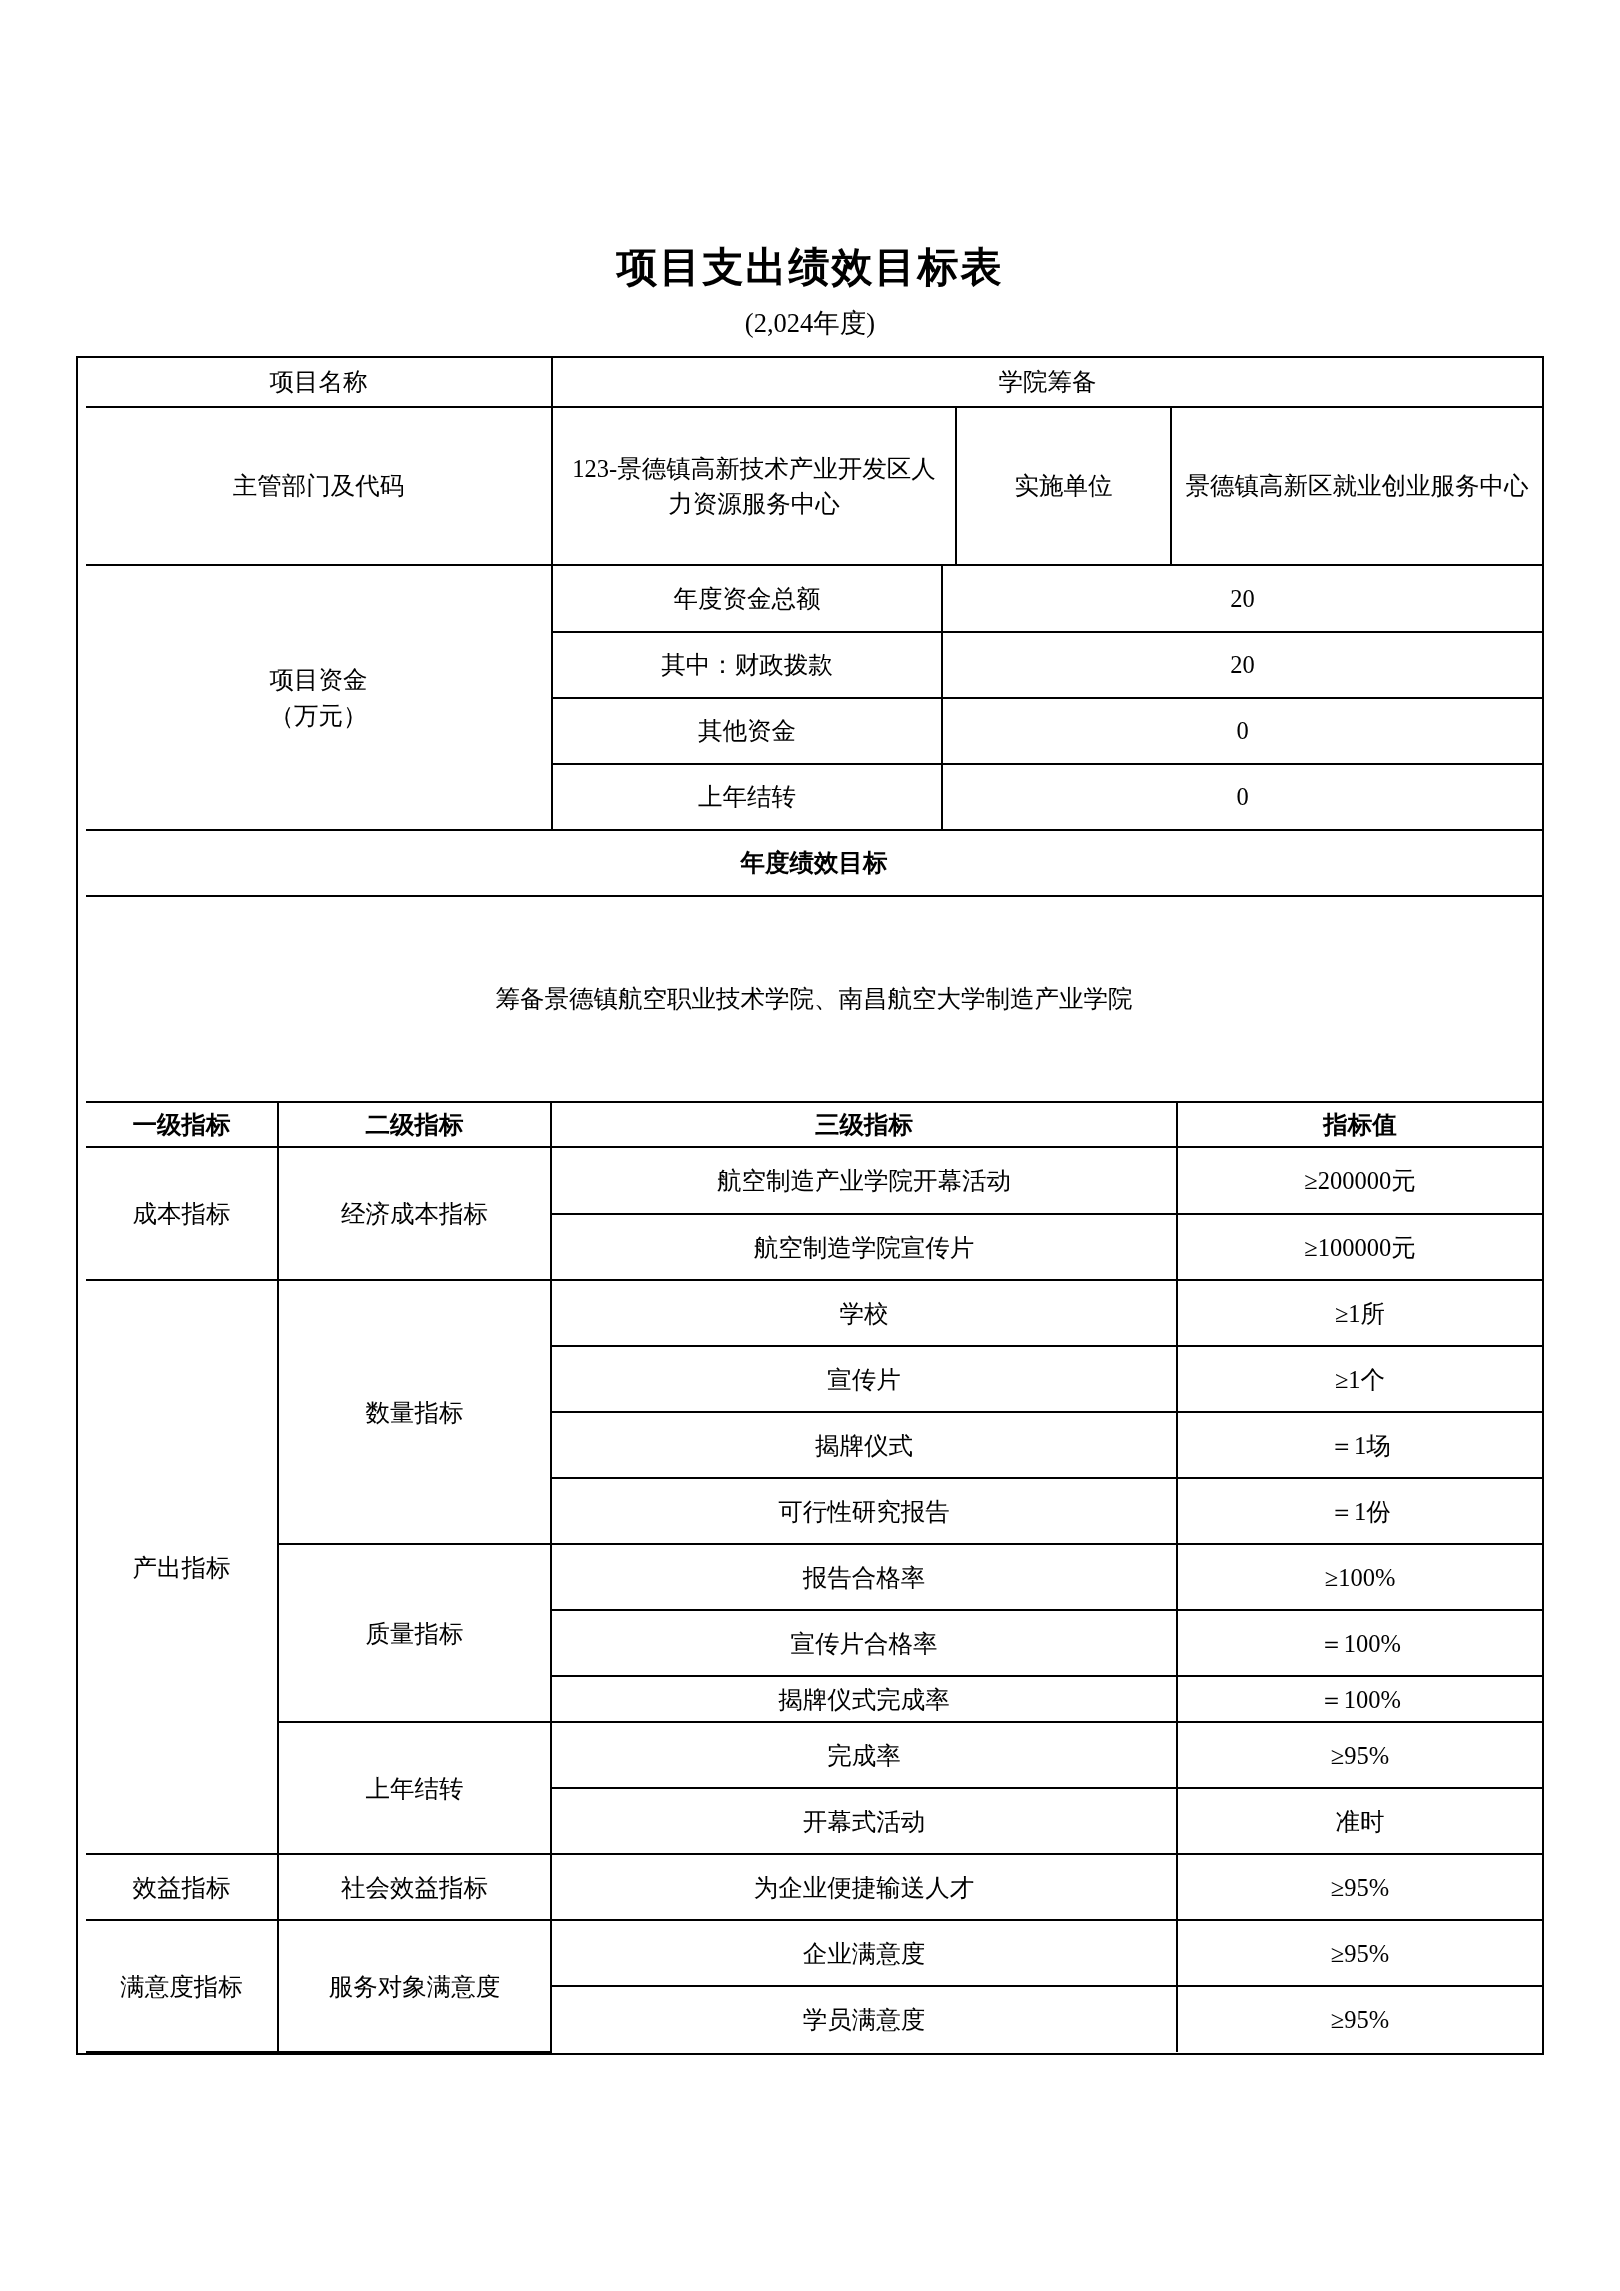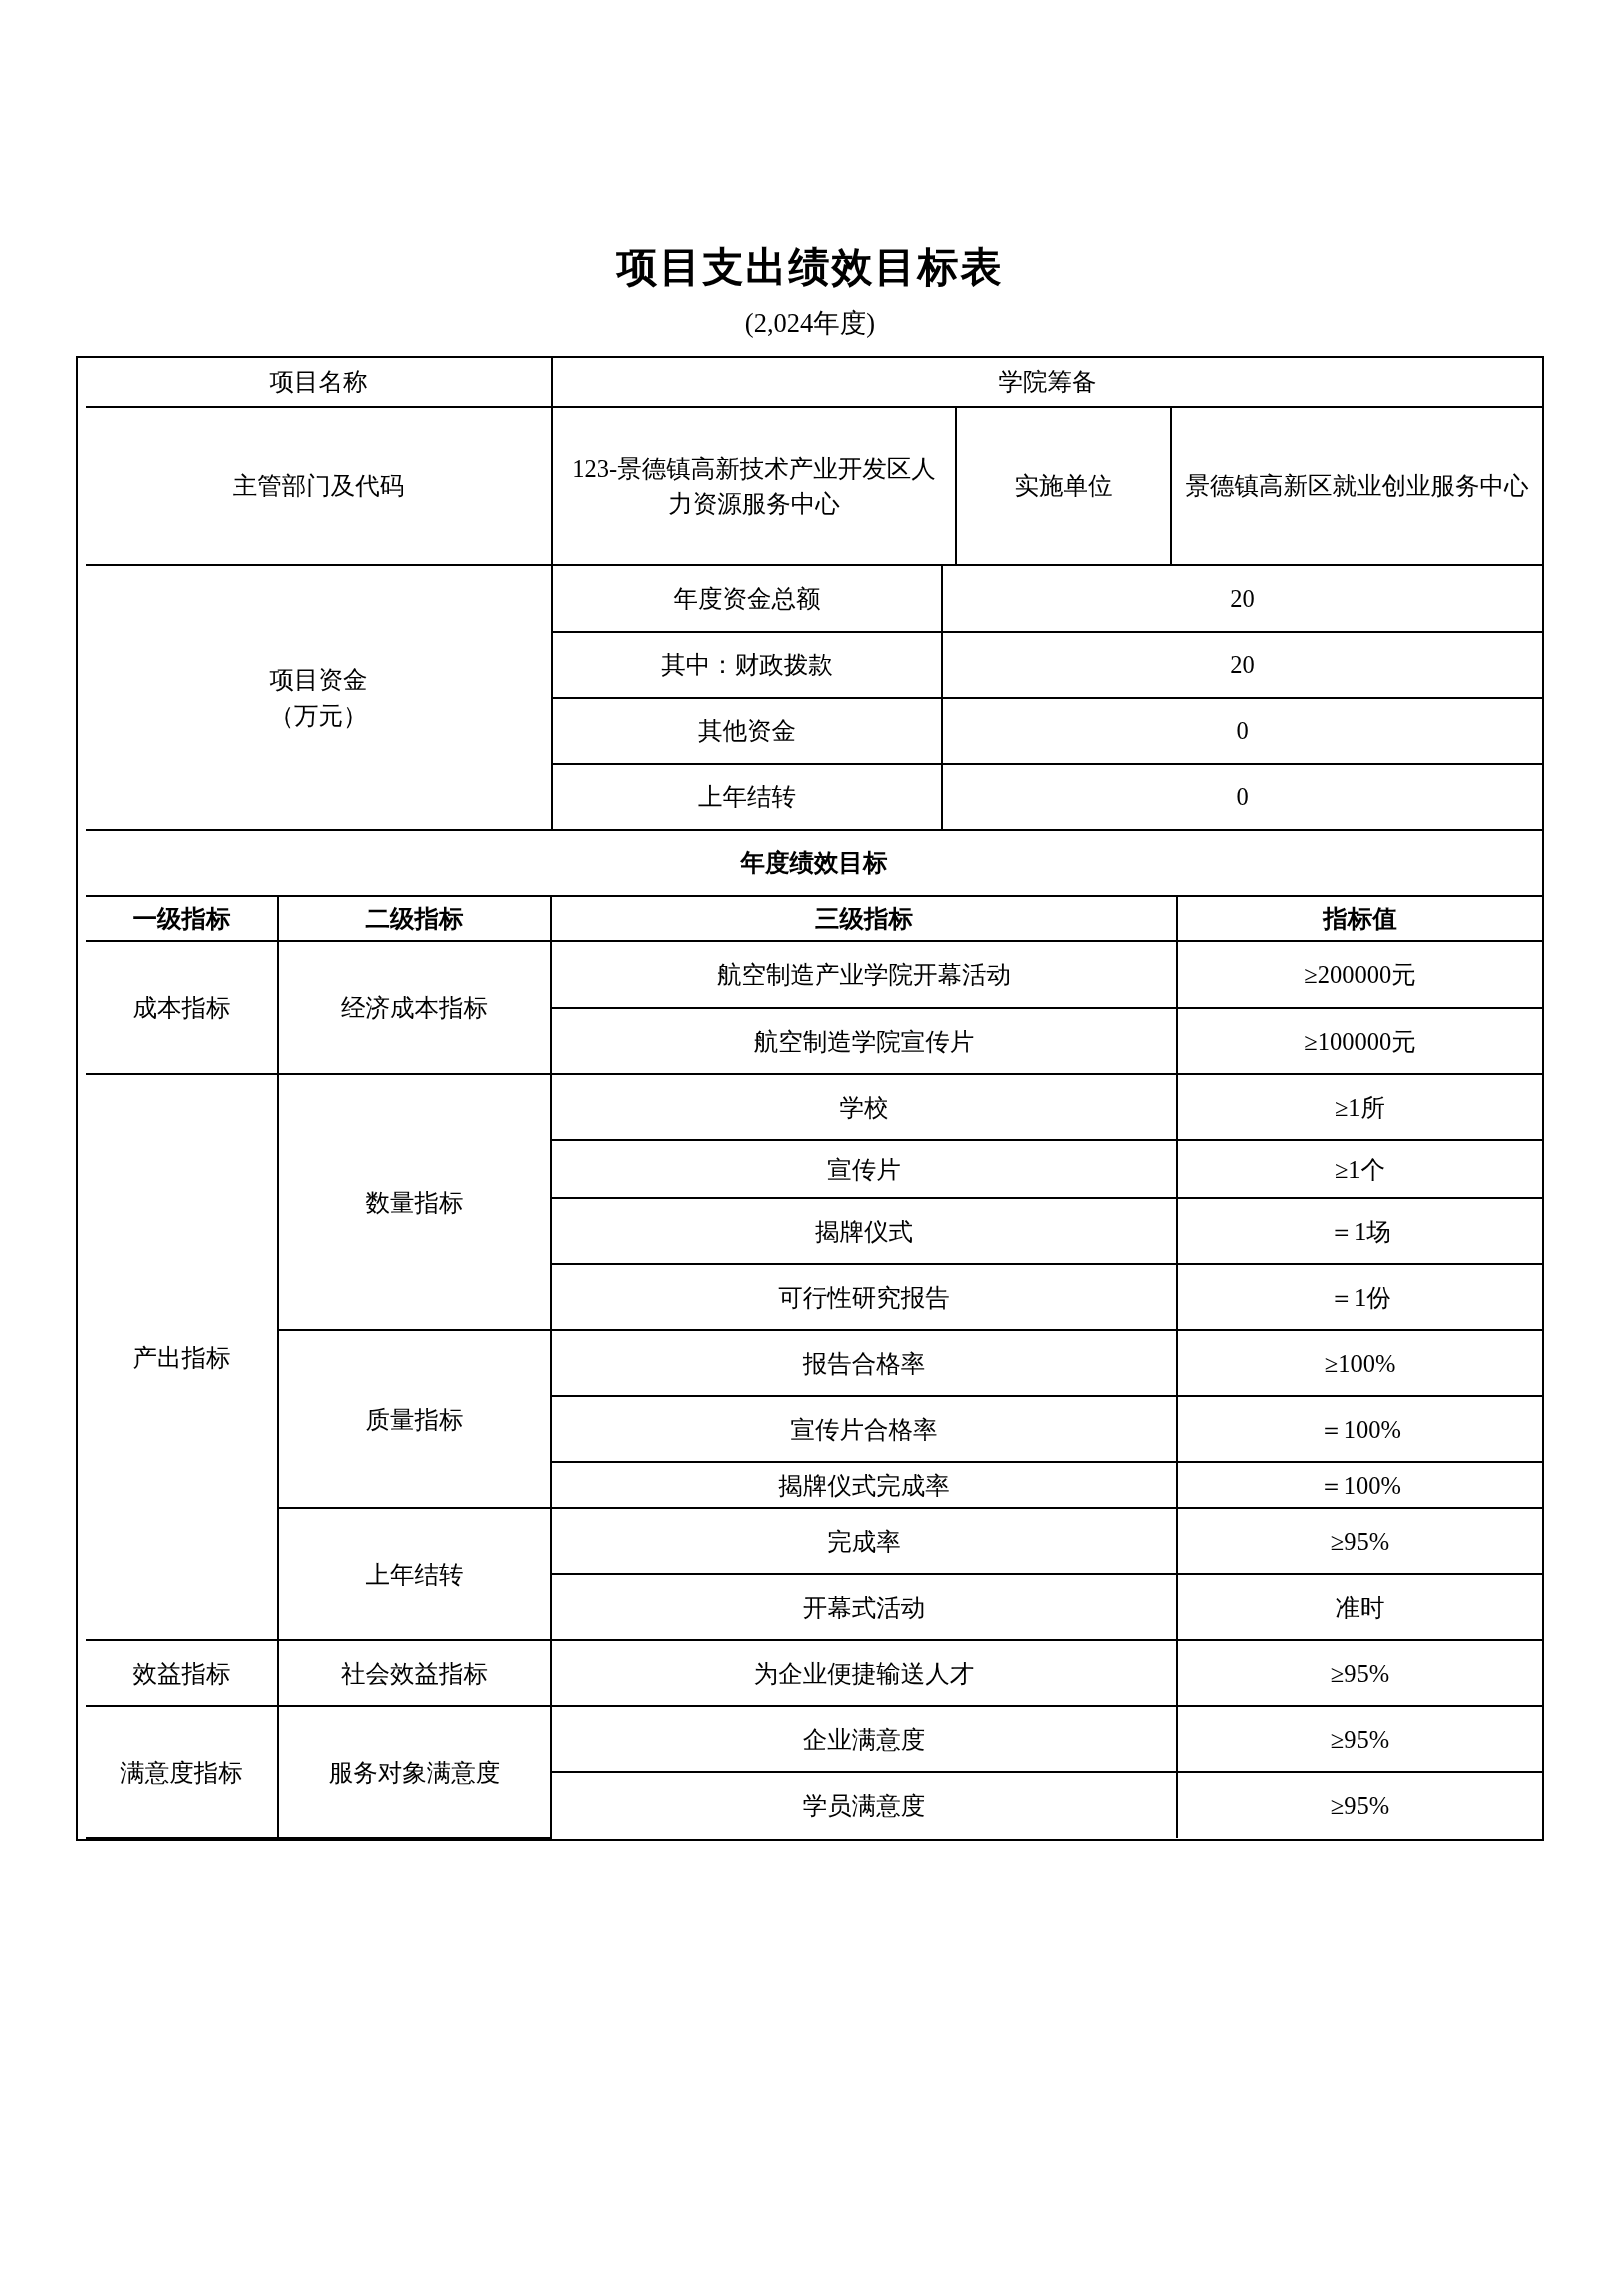--- a/index.html
+++ b/index.html
@@ -110,20 +110,27 @@
       </table>
 
     <table class="band">
       <tbody>
           <tr style="height:65px">
         <td class="bold">年度绩效目标</td>
       </tr>
     </tbody>
       </table>
 
+    <table class="band">
+      <tbody>
+          <tr>
+        <td class="goal-text-cell">筹备景德镇航空职业技术学院、南昌航空大学制造产业学院</td>
+      </tr>
+    </tbody>
+      </table>
 
     <table class="band">
       <colgroup>
           <col style="width:192px">
           <col style="width:273px">
           <col style="width:626px">
           <col>
         </colgroup>
       <tbody>
           <tr style="height:44px">
@@ -153,21 +160,21 @@
         <td>航空制造学院宣传片</td>
         <td>≥100000元</td>
       </tr>
 
       <tr style="height:66px">
         <td rowspan="9">产出指标</td>
         <td rowspan="4">数量指标</td>
         <td>学校</td>
         <td>≥1所</td>
       </tr>
-      <tr style="height:58px">
+      <tr style="height:66px">
         <td>宣传片</td>
         <td>≥1个</td>
       </tr>
       <tr style="height:66px">
         <td>揭牌仪式</td>
         <td>＝1场</td>
       </tr>
       <tr style="height:66px">
         <td>可行性研究报告</td>
         <td>＝1份</td>

